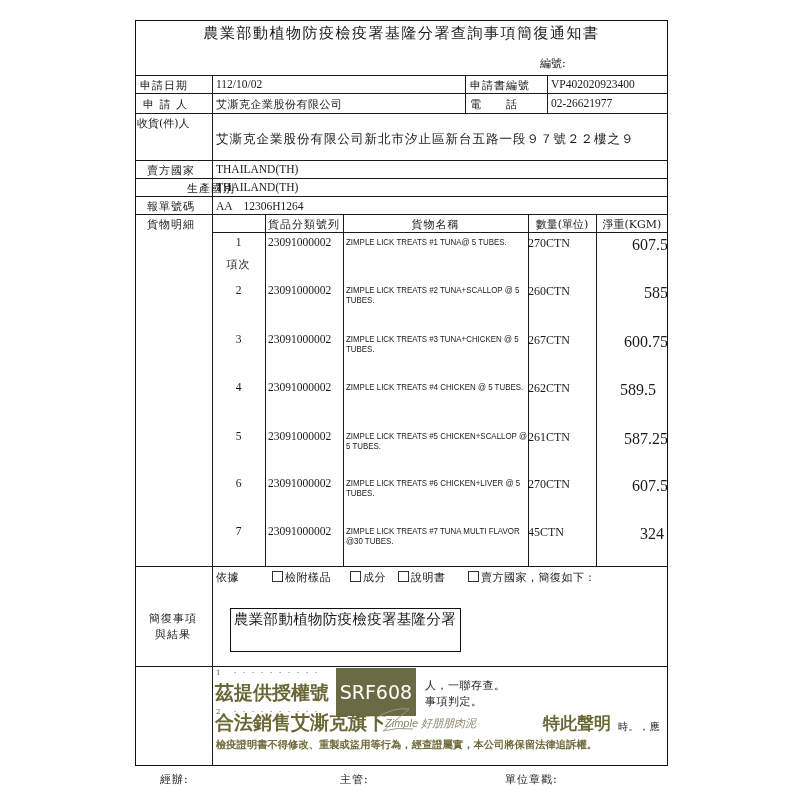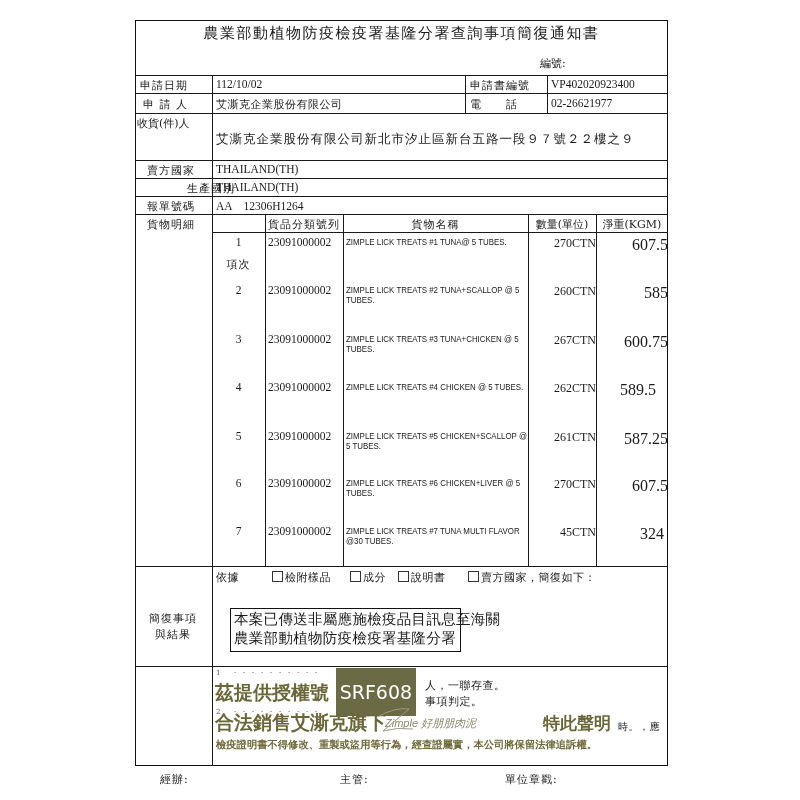--- a/index.html
+++ b/index.html
@@ -10,21 +10,21 @@
   .ln-v { position:absolute; width:0; border-left:1.3px solid #1a1a1a; }
   .frame { position:absolute; left:135px; top:20px; width:533px; height:746px; border:1.5px solid #111; box-sizing:border-box; }
   .title { position:absolute; left:135px; top:24px; width:533px; text-align:center; font-size:15px; letter-spacing:1.5px; }
   .bianhao { position:absolute; left:540px; top:56px; font-size:11px; }
   .lbl { font-size:11px; letter-spacing:1px; white-space:nowrap; }
   .val { font-family:"Liberation Serif","DejaVu Serif",serif; font-size:11.5px; white-space:nowrap; }
   .zh { font-size:11px; letter-spacing:0.5px; }
   .addr { font-size:12.5px; letter-spacing:1px; }
   .cell-c { text-align:center; }
   .gname { font-family:"Liberation Sans Narrow","Liberation Sans",sans-serif; font-size:8.6px; line-height:10px; transform:scaleX(0.92); transform-origin:left top; width:200px; }
-  .qty { font-family:"Liberation Serif",serif; font-size:12px; text-align:right; }
+  .qty { font-family:"Liberation Serif",serif; font-size:12px; text-align:left; }
   .wt { font-family:"Liberation Serif",serif; font-size:16px; text-align:right; }
   .chk { display:inline-block; width:9px; height:9px; border:1px solid #333; vertical-align:-1px; margin-right:2px; }
   .stamp { position:absolute; left:230px; top:608px; width:231px; height:44px; border:1.6px solid #111; box-sizing:border-box;
            font-family:"DejaVu Serif",serif; font-size:14.5px; line-height:19px; padding:1px 3px; letter-spacing:0.3px; white-space:nowrap; }
   .big-olive { font-family:"DejaVu Sans","Liberation Sans",sans-serif; font-weight:bold; color:#6a6737; }
   .badge { background:#6a6a44; color:#fff; font-family:"DejaVu Sans",sans-serif; padding:13px 4px; }
   .faint { color:#555; font-size:7px; letter-spacing:2px; }
   .sig { font-family:"Liberation Sans",cursive; font-style:italic; color:#8a8a70; }
 </style>
 </head>
@@ -144,21 +144,20 @@
   <span class="chk"></span><span>成分</span>
 </div>
 <div class="abs zh" style="left:398px;top:570px;">
   <span class="chk"></span><span>說明書</span>
 </div>
 <div class="abs zh" style="left:468px;top:570px;">
   <span class="chk"></span><span>賣方國家，簡復如下：</span>
 </div>
 
 <div class="stamp">
-  <div>本案已傳送非屬應施檢疫品目訊息至海關</div>
   <div>農業部動植物防疫檢疫署基隆分署</div>
 </div>
 
 <div class="abs faint" style="left:216px;top:668px;">1　・・・・・・・・・・</div>
 <div class="abs zh" style="left:425px;top:678px;">人，一聯存查。</div>
 <div class="abs zh" style="left:425px;top:694px;">事項判定。</div>
 <div class="abs faint" style="left:216px;top:707px;">2　・・・・・・・・・・</div>
 
 <div class="abs big-olive" style="left:215px;top:680px;font-size:19px;line-height:24px;white-space:nowrap;">
   <span>茲提供授權號</span>

